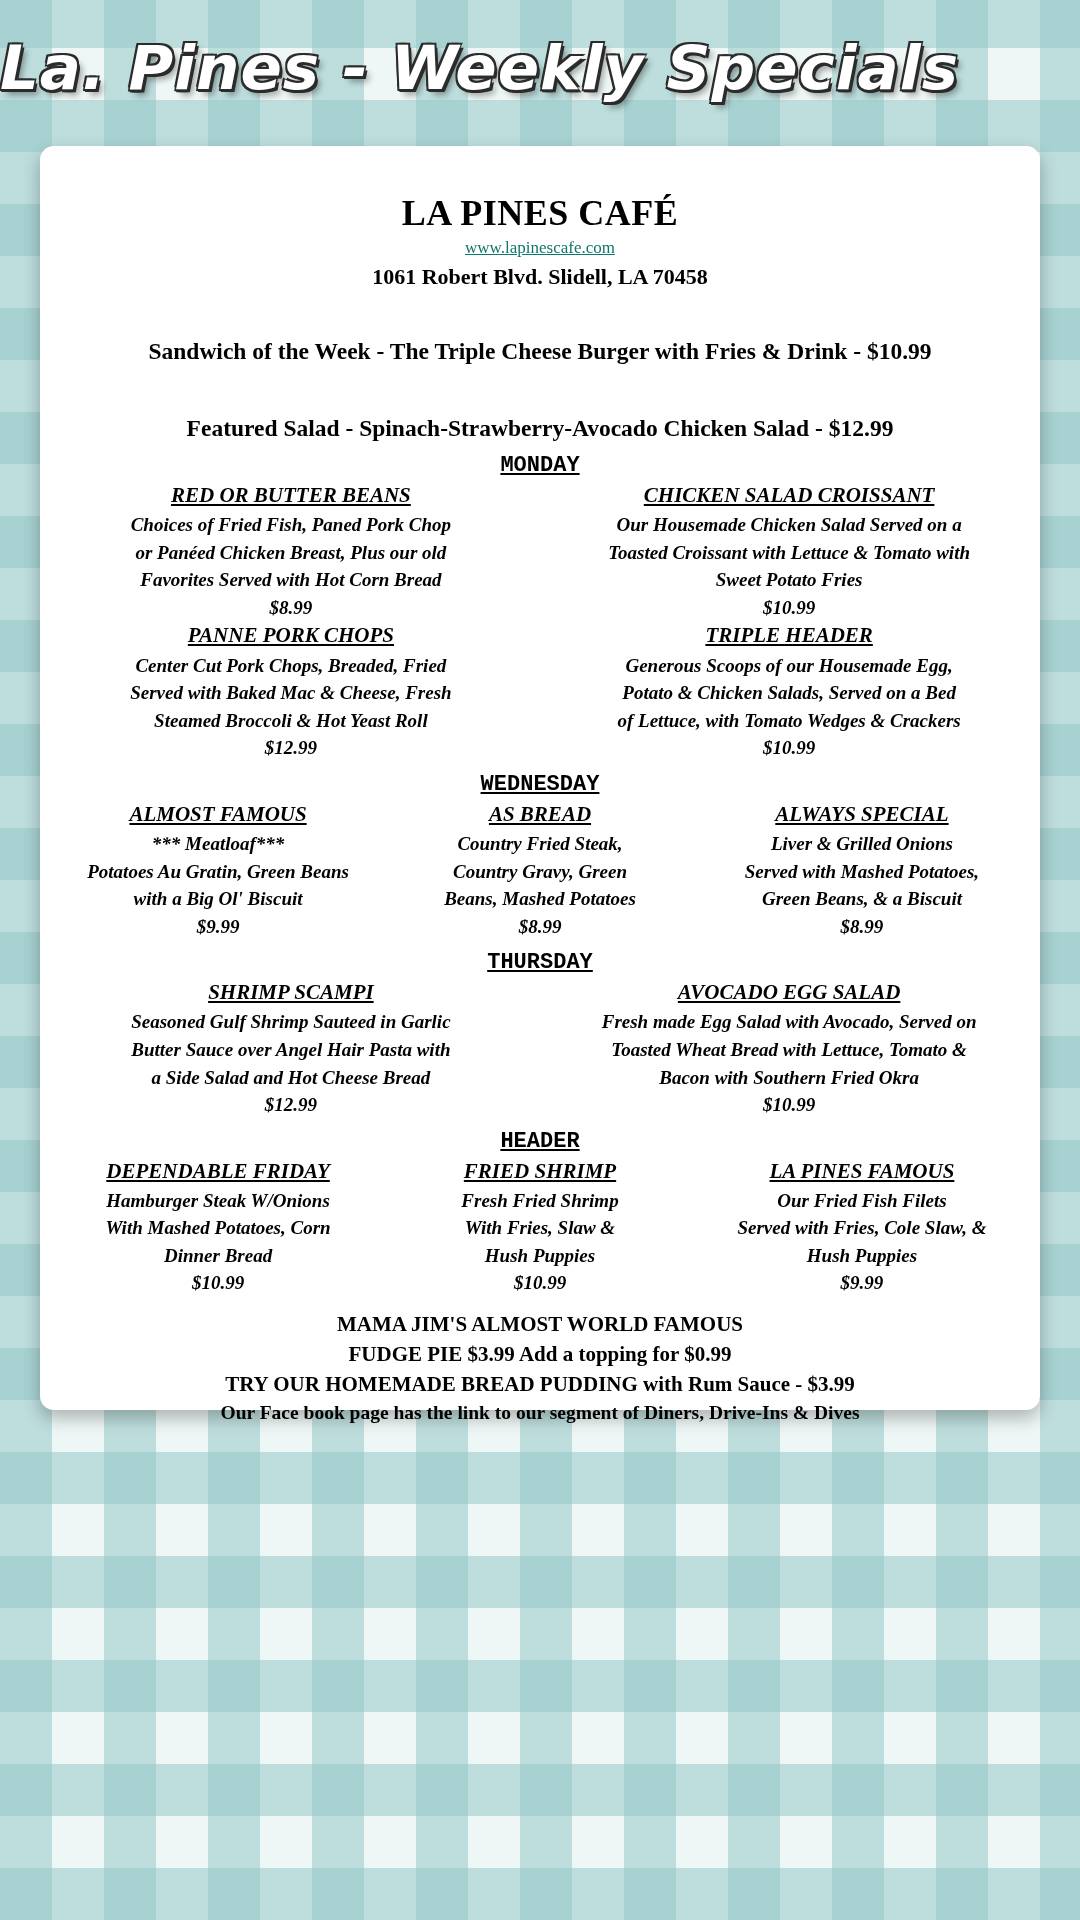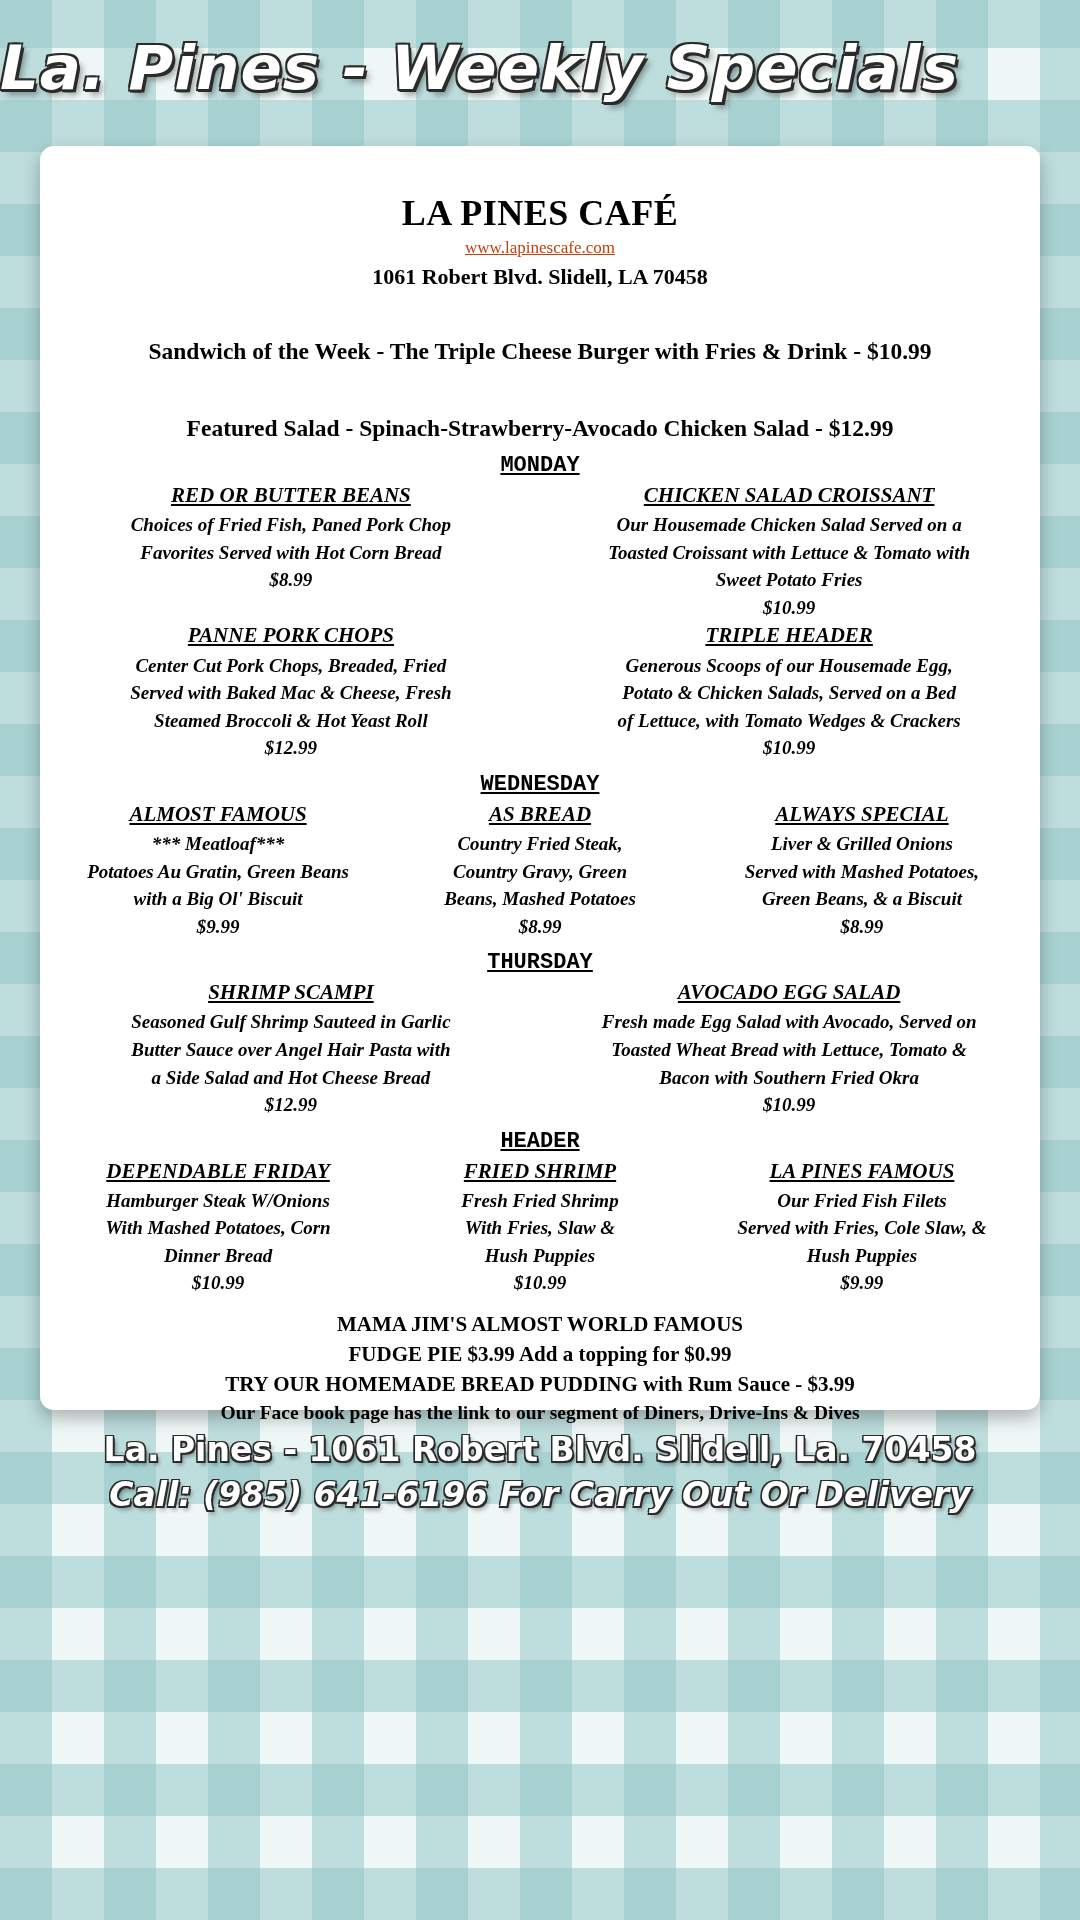--- a/index.html
+++ b/index.html
@@ -68,21 +68,21 @@
   }
 
   .cafe-name {
     font-size: 36px;
     font-weight: bold;
     letter-spacing: 0.5px;
     margin: 10px 0 4px 0;
   }
   .cafe-url {
     font-size: 17px;
-    color: #c2410c;
+    color: #0f766e;
     text-decoration: underline;
     margin-bottom: 6px;
   }
   .cafe-addr {
     font-size: 22px;
     font-weight: bold;
     margin-bottom: 26px;
   }
 
   .feature-line {
@@ -185,20 +185,21 @@
     <div class="cafe-addr">1061 Robert Blvd. Slidell, LA 70458</div>
 
     <div class="feature-line">Sandwich of the Week - The Triple Cheese Burger with Fries &amp; Drink - $10.99</div>
     <div class="feature-line">Featured Salad - Spinach-Strawberry-Avocado Chicken Salad - $12.99</div>
 
     <div class="day-header">MONDAY</div>
     <div class="cols two">
       <div class="col">
         <div class="item-title">RED OR BUTTER BEANS</div>
         <div class="item-desc">Choices of Fried Fish, Paned Pork Chop</div>
+        <div class="item-desc">or Panéed Chicken Breast, Plus our old</div>
         <div class="item-desc">Favorites Served with Hot Corn Bread</div>
         <div class="item-price">$8.99</div>
       </div>
       <div class="col">
         <div class="item-title">CHICKEN SALAD CROISSANT</div>
         <div class="item-desc">Our Housemade Chicken Salad Served on a</div>
         <div class="item-desc">Toasted Croissant with Lettuce &amp; Tomato with</div>
         <div class="item-desc">Sweet Potato Fries</div>
         <div class="item-price">$10.99</div>
       </div>
@@ -290,18 +291,14 @@
     </div>
 
     <div class="footer-notes">
       <div>MAMA JIM'S ALMOST WORLD FAMOUS</div>
       <div>FUDGE PIE  $3.99 Add a topping for $0.99</div>
       <div>TRY OUR HOMEMADE BREAD PUDDING with Rum Sauce - $3.99</div>
       <div class="small">Our Face book page has the link to our segment of Diners, Drive-Ins &amp; Dives</div>
     </div>
   </div>
 
-  <div class="bottom-bar">
-    <div class="bottom-line1">La. Pines - 1061 Robert Blvd. Slidell, La. 70458</div>
-    <div class="bottom-line2">Call: (985) 641-6196 For Carry Out Or Delivery</div>
-  </div>
 
 </div>
 
 </body></html>

